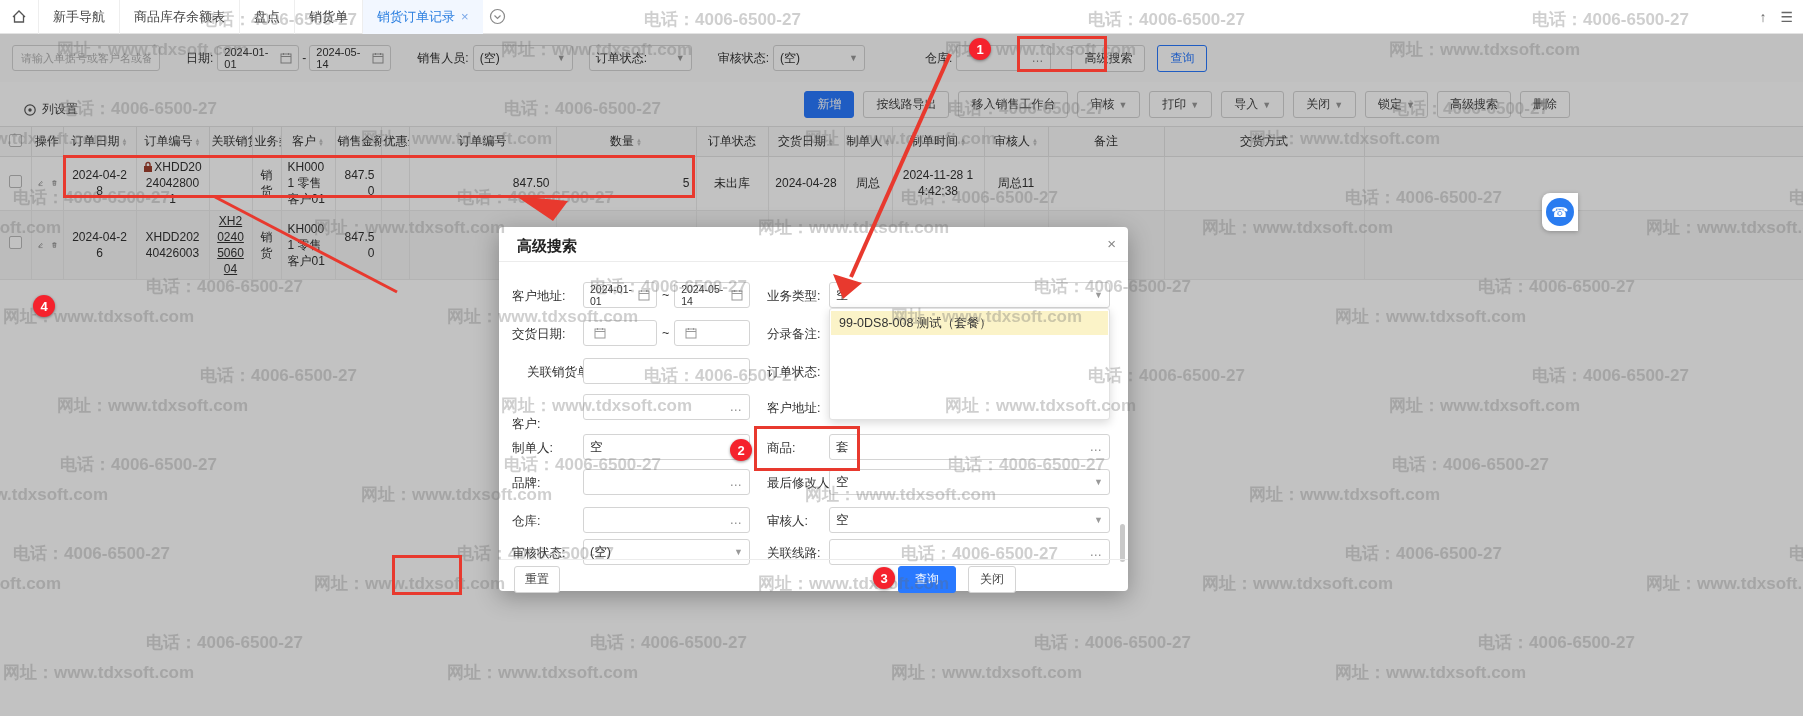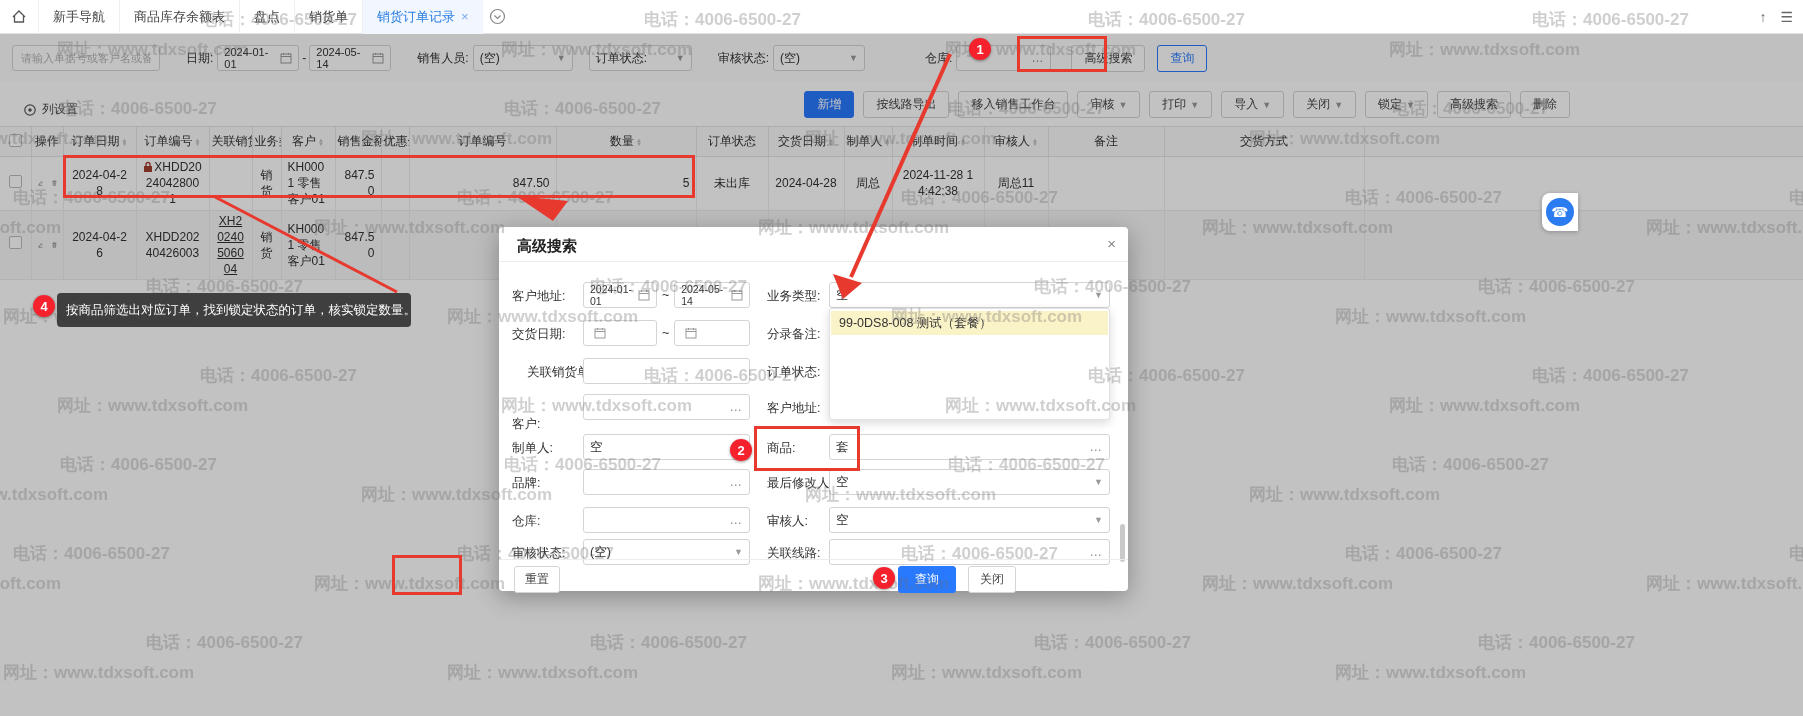--- a/index.html
+++ b/index.html
@@ -539,16 +539,15 @@
     <svg width="1803" height="716" style="position:absolute;left:0;top:0">
       <line x1="950" y1="54" x2="851" y2="277" stroke="#e8392e" stroke-width="4"></line>
       <polygon points="843,299 833,274 862,283" fill="#e8392e"></polygon>
       <line x1="215" y1="197" x2="397" y2="292" stroke="#e8392e" stroke-width="3"></line>
       <polygon points="516,196 568,201 553,221" fill="#e8392e"></polygon>
     </svg>
     <div class="badge" style="left:969px;top:38px">1</div>
     <div class="badge" style="left:730px;top:439px">2</div>
     <div class="badge" style="left:873px;top:567px">3</div>
     <div class="badge" style="left:33px;top:295px">4</div>
-    <div class="tip">按商品筛选出对应订单，找到锁定状态的订单，核实锁定数量。</div>
   </div>
 
 </div>
 
 </body></html>

